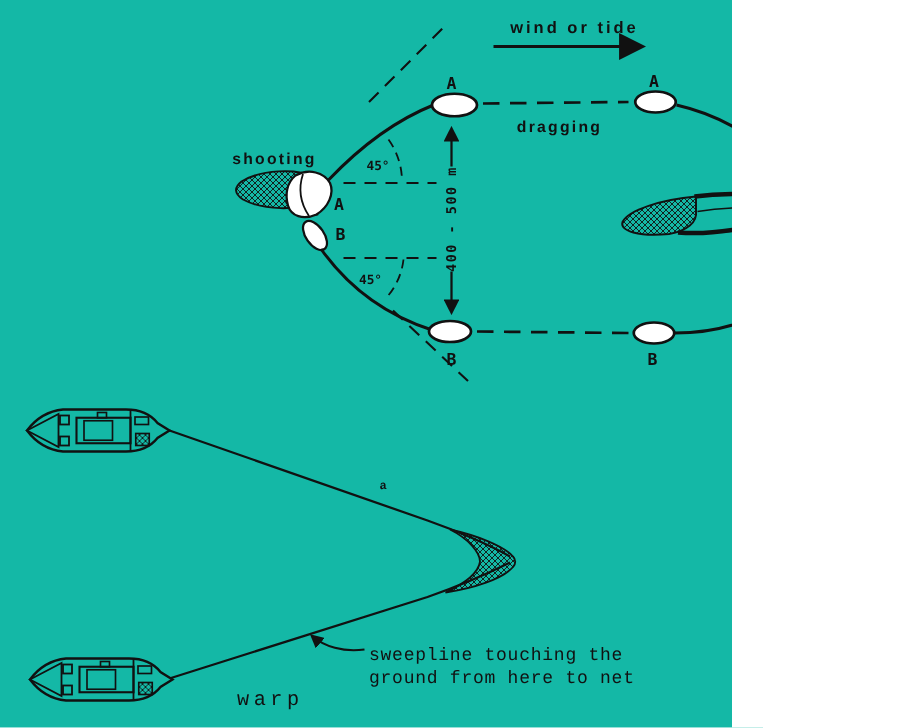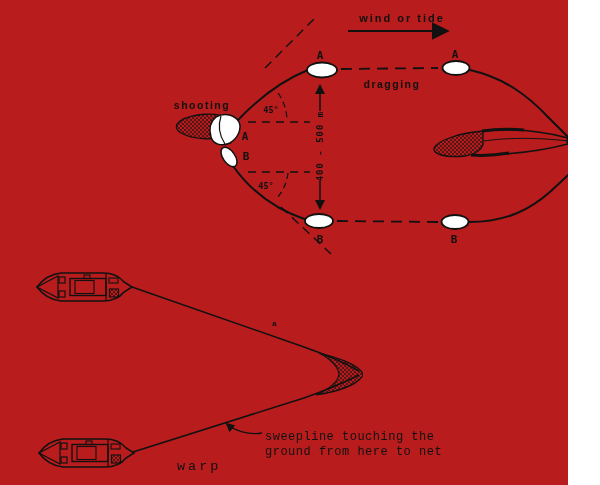--- a/index.html
+++ b/index.html
@@ -1,16 +1,16 @@
 <!DOCTYPE html>
 <html><head>
 <meta charset="utf-8">
 <style>
   html,body{margin:0;padding:0;background:#ffffff;}
-  #stage{width:549px;height:485px;background:#b91c1c;position:relative;overflow:hidden;padding-left:19px;}
+  #stage{width:488px;height:485px;background:#14b8a6;position:relative;overflow:hidden;}
   svg{display:block;}
   .lbl{font-family:"Liberation Sans",sans-serif;font-weight:bold;fill:#111;}
   .big{font-size:11px;letter-spacing:2px;}
   .mid{font-size:10.5px;letter-spacing:1.5px;}
   .ab{font-family:"DejaVu Sans Mono",monospace;font-weight:bold;font-size:11px;fill:#111;}
   .ang{font-family:"DejaVu Sans Mono",monospace;font-weight:bold;font-size:8.5px;fill:#111;}
   .dist{font-family:"DejaVu Sans Mono",monospace;font-weight:bold;font-size:9px;letter-spacing:1px;fill:#111;}
   .mono{font-family:"Liberation Mono",monospace;font-size:12px;letter-spacing:.5px;fill:#111;}
   .warp{font-family:"Liberation Mono",monospace;font-size:13.5px;letter-spacing:3px;fill:#111;}
   .tiny{font-family:"Liberation Mono",monospace;font-size:8px;font-weight:bold;fill:#111;}

